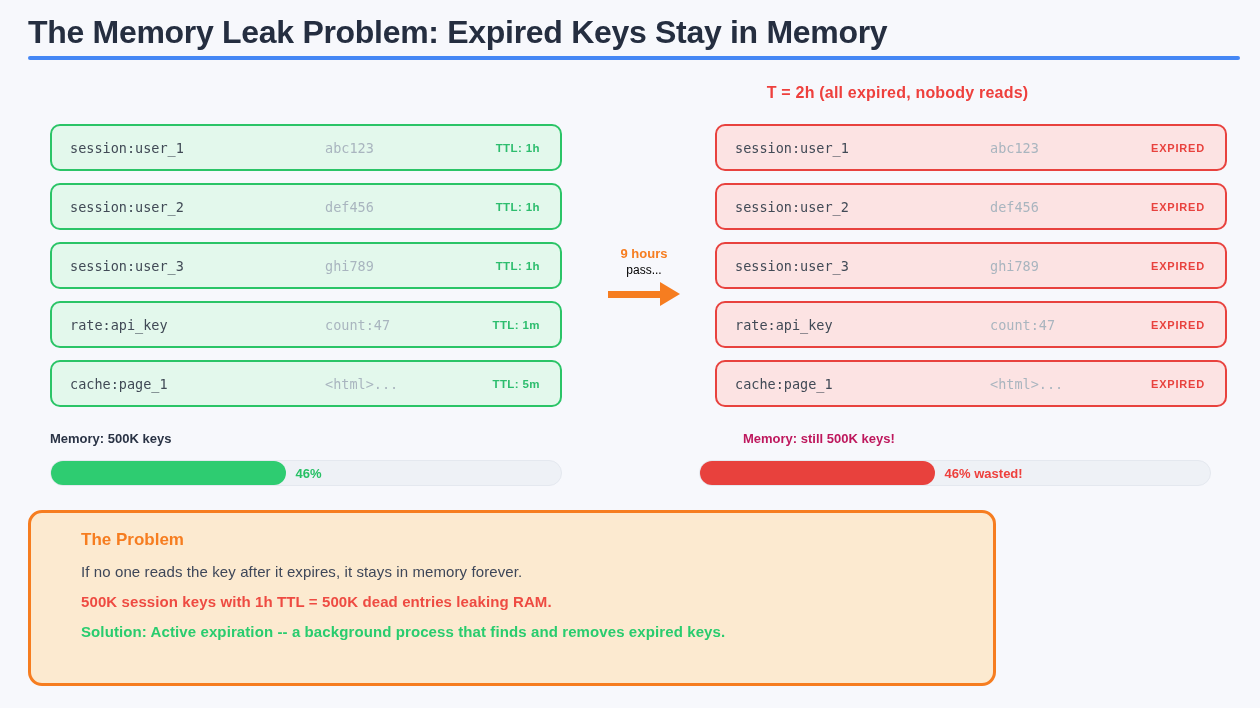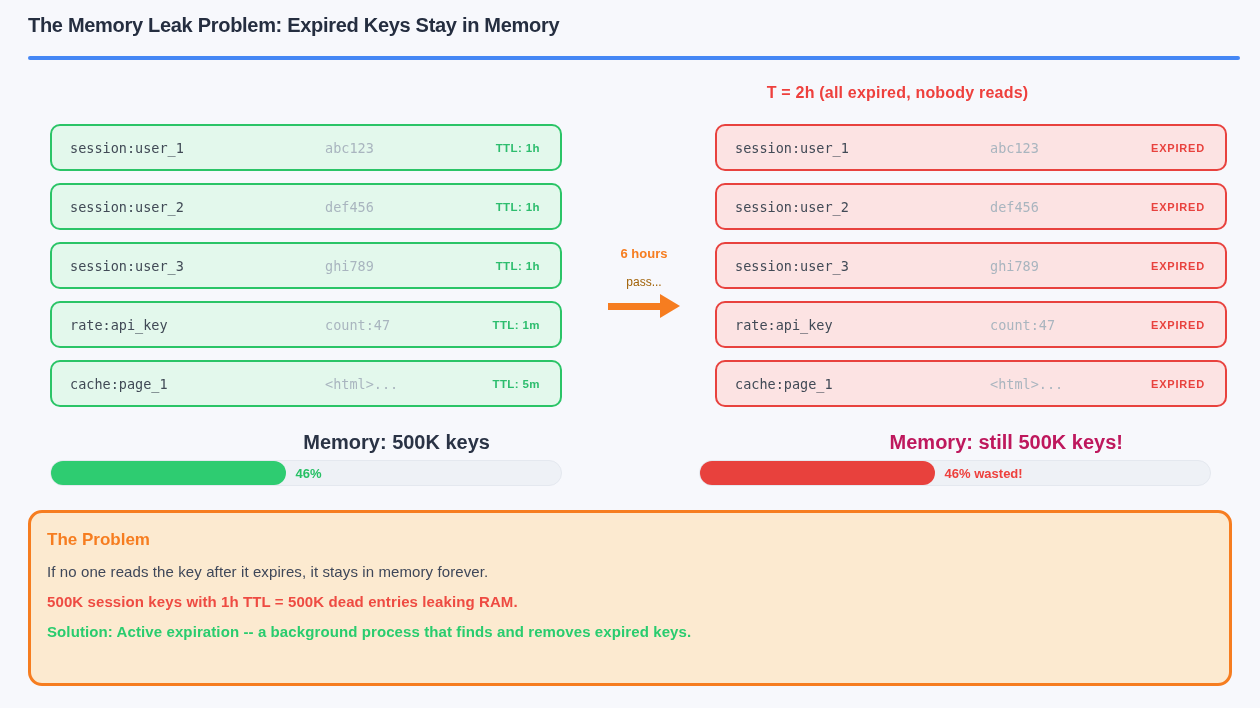--- a/index.html
+++ b/index.html
@@ -4,21 +4,21 @@
 <style>
   * { margin:0; padding:0; box-sizing:border-box; }
   html,body { background:#eceef3; }
   .page {
     position:relative; width:1260px; height:708px;
     background:#f7f8fc; overflow:hidden;
     font-family:"Liberation Sans", sans-serif;
   }
   .title {
     position:absolute; left:28px; top:14px;
-    font-size:20px; font-weight:bold; letter-spacing:-0.3px;
+    font-size:32px; font-weight:bold; letter-spacing:-0.3px;
     color:#252e40;
   }
   .rule {
     position:absolute; left:28px; top:56px; width:1212px; height:4px;
     background:#4587f5; border-radius:2px;
   }
   .col-header {
     position:absolute; top:84px; font-size:16px; font-weight:bold;
     text-align:center; letter-spacing:0.2px;
   }
@@ -41,52 +41,52 @@
     font-family:"Liberation Sans", sans-serif; font-weight:bold;
     font-size:11.5px; letter-spacing:0.4px; text-align:right;
   }
   .kbox.left  .t { color:#2dbd6e; }
   .kbox.right .t { color:#e8423e; font-size:11px; letter-spacing:0.8px; }
 
   .transition {
     position:absolute; left:600px; top:246px; width:88px; text-align:center;
   }
   .transition .l1 { font-size:13px; font-weight:bold; color:#f67d20; }
-  .transition .l2 { font-size:12px; color:#a16207; margin-top:14px; }
+  .transition .l2 { font-size:12px; color:#000000; margin-top:2px; }
   .arrow-wrap { display:flex; align-items:center; justify-content:center; margin-top:5px; }
   .arrow-bar { width:52px; height:7px; background:#f67d20; }
   .arrow-tri {
     width:0; height:0;
     border-left:20px solid #f67d20;
     border-top:12px solid transparent;
     border-bottom:12px solid transparent;
   }
 
-  .mem-label { position:absolute; top:431px; font-size:20px; font-weight:bold; text-align:right; }
+  .mem-label { position:absolute; top:431px; font-size:13px; font-weight:bold; text-align:left; }
   .mem-label.left  { left:50px;  width:440px; color:#2a3345; }
   .mem-label.right { left:743px; width:380px; color:#be185d; }
 
   .bar {
     position:absolute; top:460px; width:512px; height:26px;
     background:#eef1f6; border:1px solid #e4e8ef; border-radius:13px;
     display:flex; align-items:center;
   }
   .bar.left  { left:50px; }
   .bar.right { left:699px; }
   .bar .fill { height:24px; border-radius:12px; }
   .bar.left  .fill { background:#2ecc71; }
   .bar.right .fill { background:#e8413d; }
   .bar .pct { margin-left:10px; font-size:13px; font-weight:bold; }
   .bar.left  .pct { color:#27c065; }
   .bar.right .pct { color:#ee403d; }
 
   .problem {
-    position:absolute; left:28px; top:510px; width:1204px; height:176px;
+    position:absolute; left:28px; top:510px; width:968px; height:176px;
     background:#fcead0; border:3px solid #f67d20; border-radius:14px;
-    padding:17px 16px;
+    padding:17px 50px;
   }
   .problem .p-title { font-size:17px; font-weight:bold; color:#f67d20; margin-bottom:8px; }
   .problem .p-line  { font-size:15px; color:#3e4759; margin-top:13px; letter-spacing:0.1px; }
   .problem .p-line.red-bold   { color:#ee4b42; font-weight:bold; }
   .problem .p-line.green-bold { color:#29cc6e; font-weight:bold; }
 </style>
 </head>
 <body>
 
 <div class="page">
@@ -145,21 +145,21 @@
         <span class="t">EXPIRED</span>
       </div>
       <div class="kbox right">
         <span class="k">cache:page_1</span>
         <span class="v">&lt;html&gt;...</span>
         <span class="t">EXPIRED</span>
       </div>
     </div>
 
   <div class="transition">
-    <div class="l1">6 hours</div>
+    <div class="l1">9 hours</div>
     <div class="l2">pass...</div>
     <div class="arrow-wrap">
       <div class="arrow-bar"></div>
       <div class="arrow-tri"></div>
     </div>
   </div>
 
   <div class="mem-label left">Memory: 500K keys</div>
   <div class="mem-label right">Memory: still 500K keys!</div>
 

